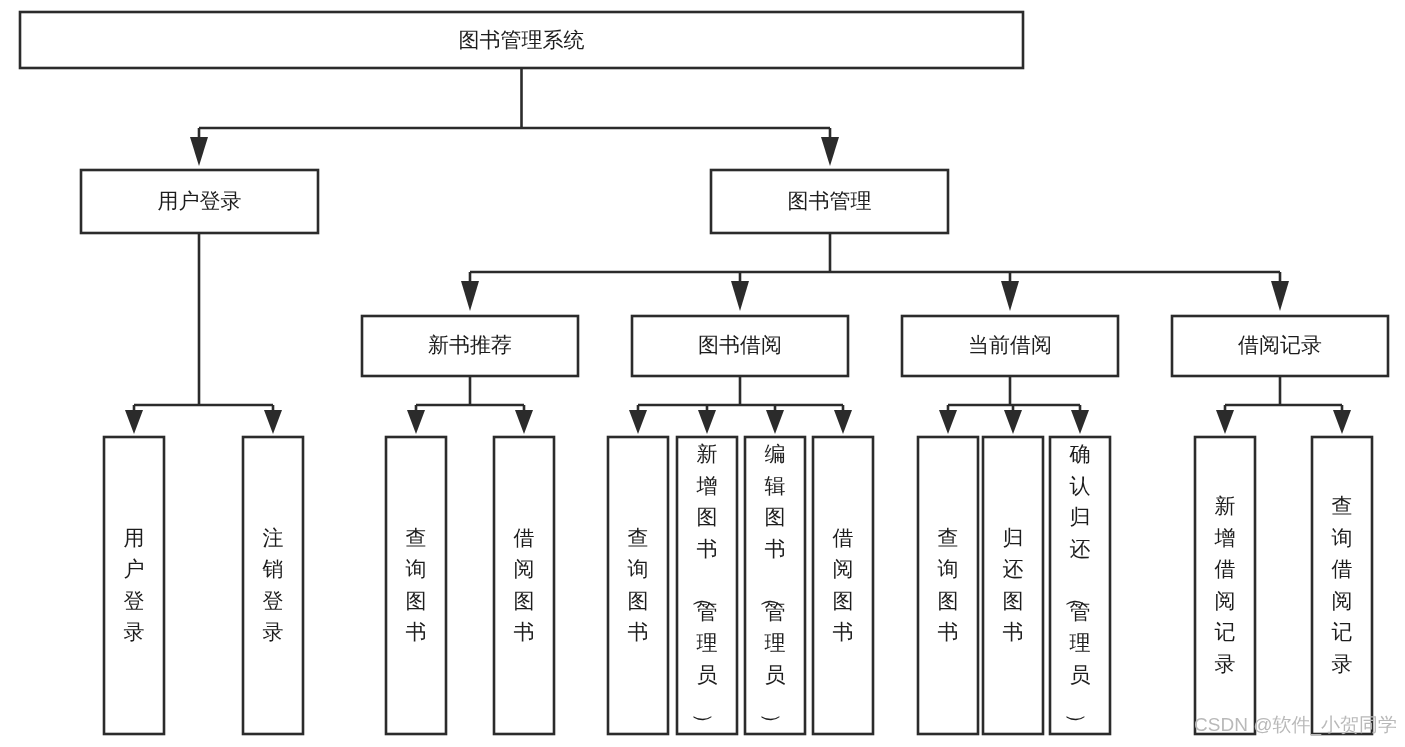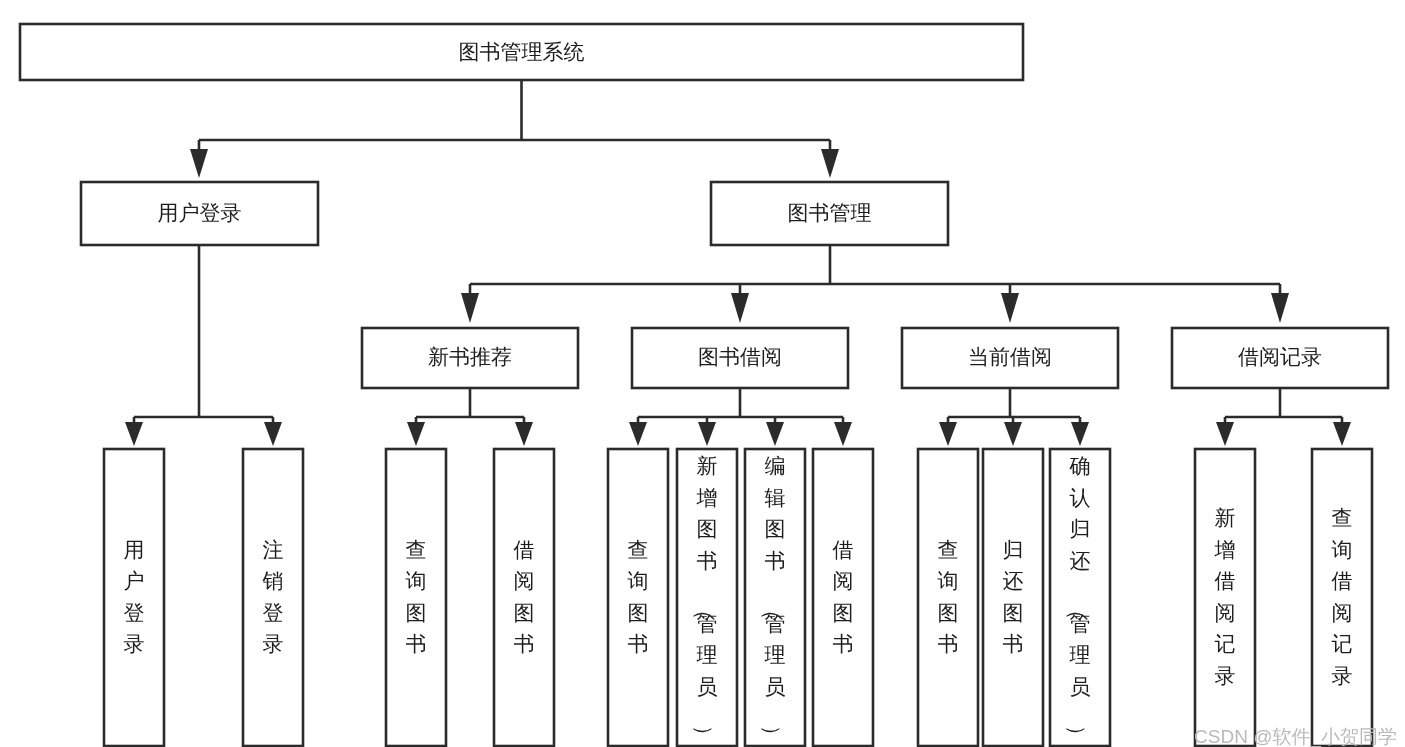--- a/index.html
+++ b/index.html
@@ -10,21 +10,21 @@
   body {
     width: 1405px;
     height: 747px;
     font-family: "Liberation Sans", sans-serif;
     overflow: hidden;
     position: relative;
   }
   #diagram-root {
     position: absolute;
     left: 0;
-    top: 12px;
+    top: 0;
     width: 1405px;
     height: 549px;
   }
   svg.flow {
     display: block;
   }
   .node-box {
     fill: #ffffff;
     stroke: #2b2b2b;
     stroke-width: 2.6;

